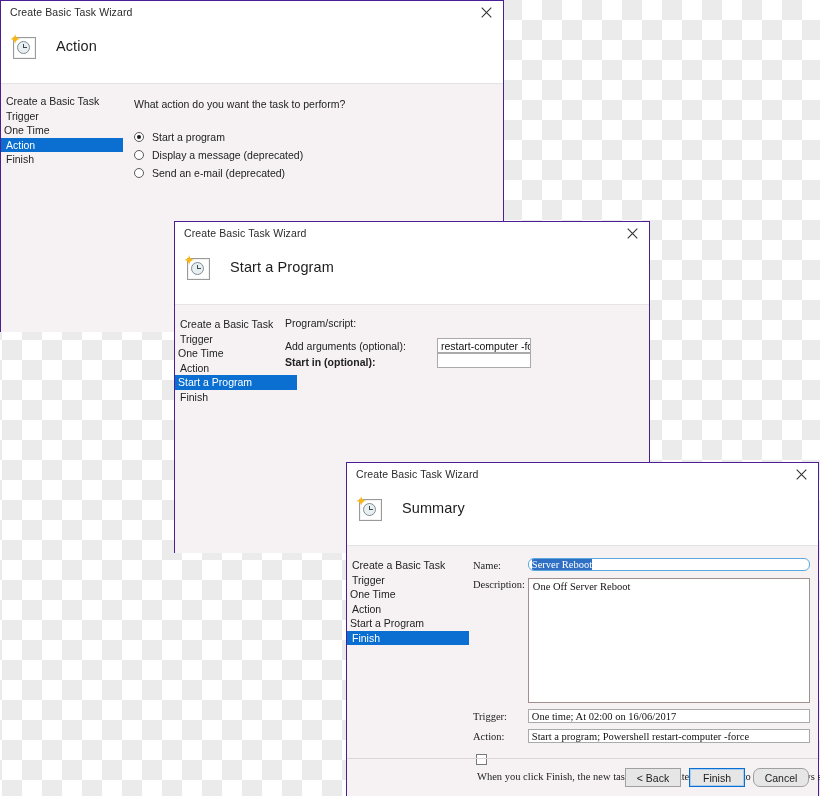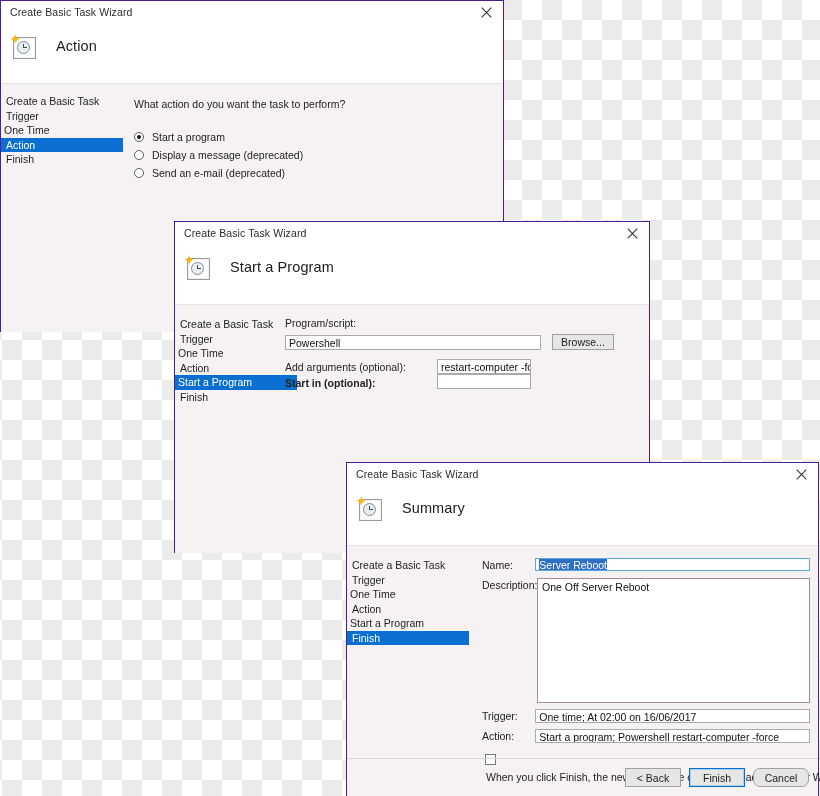--- a/index.html
+++ b/index.html
@@ -199,21 +199,21 @@
     background: #ffffff;
     border: 1px solid #aaaaaa;
     box-sizing: border-box;
     font-size: 10.5px;
     color: #111;
     padding: 1px 3px;
     line-height: 12px;
     overflow: hidden;
     white-space: nowrap;
   }
-  .textbox.focused { border-color: #5ba7e0; }
+  .textbox.focused { border-color: #5ba7e0; border-radius: 6px; }
   .textbox.brown { border-color: #a09090; }
 
   .sel {
     background: #2f6fc4;
     color: #ffffff;
   }
 
   .btn {
     background: #e6e6e6;
     border: 1px solid #a0a0a0;
@@ -360,24 +360,20 @@
       </div>
       <div class="nav-item">
         <span>Finish</span>
       </div>
     </div>
 
     <div class="content" style="left:110px; top:12px; right:8px;">
 
       <div class="field-label">Program/script:</div>
 
-      <div style="display:flex; align-items:center; margin-top:5px;">
-        <div class="textbox" style="width:256px; height:15px;">Powershell</div>
-        <div class="btn" style="width:62px; height:16px; margin-left:11px;">Browse...</div>
-      </div>
 
       <div style="display:flex; align-items:center; margin-top:9px;">
         <div class="field-label" style="width:152px;">Add arguments (optional):</div>
         <div class="textbox" style="width:94px; height:15px;">restart-computer -force</div>
       </div>
 
       <div style="display:flex; align-items:flex-end; font-weight:bold;">
         <div class="field-label" style="width:152px;">Start in (optional):</div>
         <div class="textbox" style="width:94px; height:15px;"></div>
       </div>
@@ -421,21 +417,21 @@
         <span>Action</span>
       </div>
       <div class="nav-item indent">
         <span>Start a Program</span>
       </div>
       <div class="nav-item selected">
         <span>Finish</span>
       </div>
     </div>
 
-    <div class="content" style="left:135px; top:12px; right:8px;">
+    <div class="content" style="left:126px; top:12px; right:8px;font-family:Liberation Serif, serif;">
 
       <div style="display:flex; align-items:flex-start;">
         <div class="field-label" style="width:55px; line-height:15px;">Name:</div>
         <div class="textbox focused" style="width:283px; height:13px; padding:0 3px;">
           <span class="sel">Server Reboot</span>
         </div>
       </div>
 
       <div style="display:flex; align-items:flex-start; margin-top:5px;">
         <div class="field-label" style="width:55px; line-height:14px;">Description:</div>

